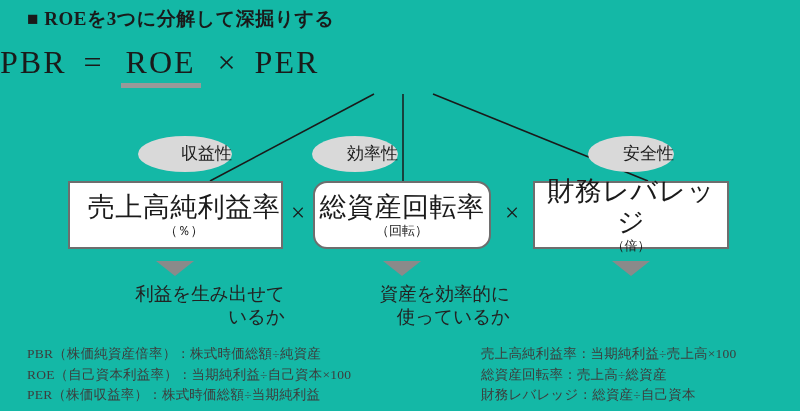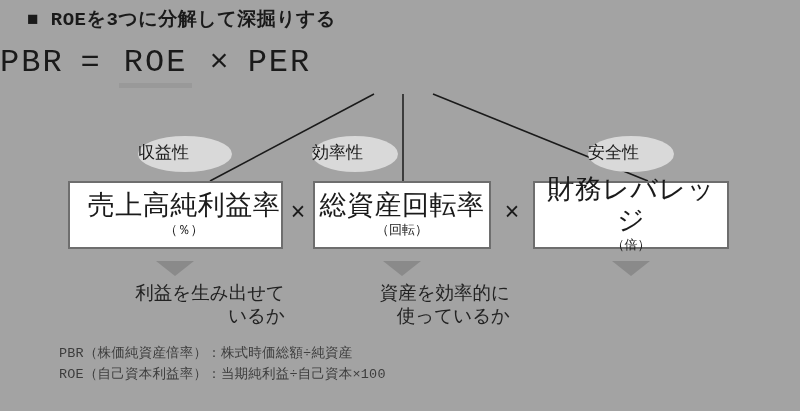--- a/index.html
+++ b/index.html
@@ -1,21 +1,21 @@
 <!DOCTYPE html>
 <html><head>
 <meta charset="utf-8">
 <style>
   html, body { margin: 0; padding: 0; background: #ffffff; }
   .page {
     position: relative;
     width: 800px;
     height: 411px;
-    background: #a3a3a3;
-    font-family: Liberation Mono, monospace;
+    background: #14b8a6;
+    font-family: Liberation Serif, serif;
     color: #1a1a1a;
     overflow: hidden;
   }
   .title {
     position: absolute;
     left: 27px;
     top: 6px;
     font-size: 19px;
     font-weight: 700;
     letter-spacing: 0.5px;
@@ -44,42 +44,42 @@
     width: 800px;
     height: 411px;
     pointer-events: none;
   }
   .badge {
     position: absolute;
     top: 136px;
     height: 36px;
     background: #d9d9d9;
     border-radius: 50%;
-    text-align: left;
+    text-align: right;
     font-size: 17px;
     line-height: 36px;
     color: #1a1a1a;
   }
   .badge.b1 { left: 138px; width: 94px; }
   .badge.b2 { left: 312px; width: 86px; }
   .badge.b3 { left: 588px; width: 86px; }
   .factor-box {
     position: absolute;
     top: 181px;
     height: 68px;
     box-sizing: border-box;
     border: 2px solid #6e6e6e;
     background: #ffffff;
     text-align: center;
     display: flex;
     flex-direction: column;
     justify-content: center;
   }
   .factor-box.x1 { left: 68px;  width: 215px; padding-left: 17px; }
-  .factor-box.x2 { left: 313px; width: 178px; }
+  .factor-box.x2 { left: 313px; width: 178px; border-radius: 14px; }
   .factor-box.x3 { left: 533px; width: 196px; }
   .factor-box .fname { font-size: 27px; font-weight: 500; line-height: 31px; letter-spacing: 0.5px; }
   .factor-box .funit { font-size: 13px; line-height: 16px; }
   .between {
     position: absolute;
     top: 199px;
     width: 30px;
     text-align: center;
     font-size: 25px;
     color: #1a1a1a;
@@ -112,21 +112,21 @@
   .question.q2 { left: 290px; }
   .question.q3 { left: 520px; }
   .notes {
     position: absolute;
     top: 344px;
     font-size: 13.5px;
     line-height: 20.5px;
     color: #3d3d3d;
     letter-spacing: 0.2px;
   }
-  .notes.left  { left: 27px; margin-left: 32px; }
+  .notes.left  { left: 27px; }
   .notes.right { left: 481px; }
 </style>
 </head>
 <body>
 
 <div class="page">
 
   <div class="title">■ ROEを3つに分解して深掘りする</div>
 
   <div class="formula">
@@ -167,16 +167,22 @@
   <div class="down-arrow a3"></div>
 
   <div class="question q1">利益を生み出せて
 いるか</div>
   <div class="question q2">資産を効率的に
 使っているか</div>
 
   <div class="notes left">
     <div>PBR（株価純資産倍率）：株式時価総額÷純資産</div>
     <div>ROE（自己資本利益率）：当期純利益÷自己資本×100</div>
+    <div>PER（株価収益率）：株式時価総額÷当期純利益</div>
   </div>
 
+  <div class="notes right">
+    <div>売上高純利益率：当期純利益÷売上高×100</div>
+    <div>総資産回転率：売上高÷総資産</div>
+    <div>財務レバレッジ：総資産÷自己資本</div>
+  </div>
 
 </div>
 
 </body></html>

